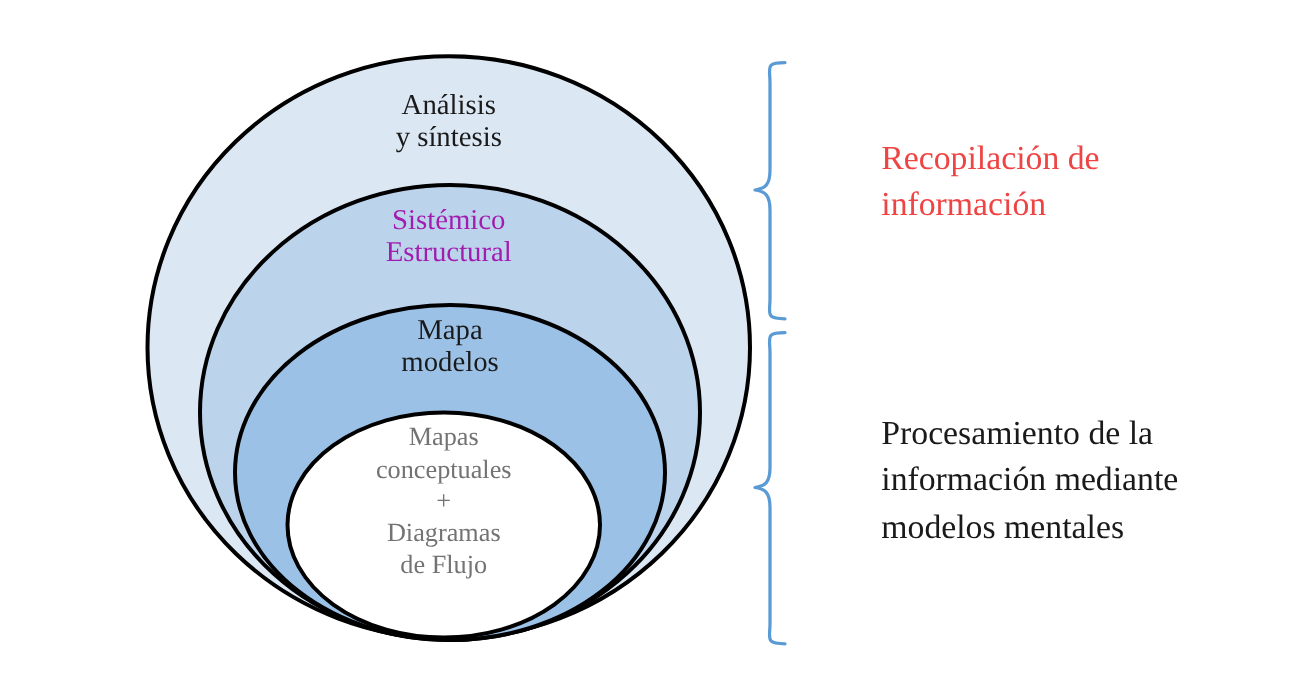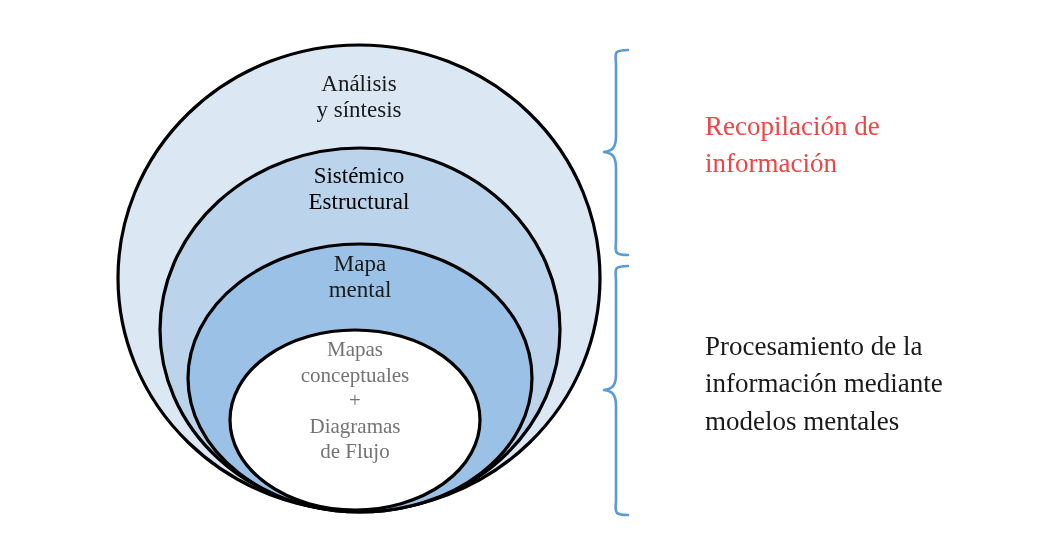--- a/index.html
+++ b/index.html
@@ -112,25 +112,25 @@
              L 616 374
              C 616 386, 612 389, 604 390
              C 612 391, 616 394, 616 406
              L 616 499
              C 616 511, 612 515, 628 515" fill="none" stroke="#5B9BD5" stroke-width="2.6" stroke-linecap="round" stroke-linejoin="round"></path>
   </svg>
 
   <div class="ring-label" id="label-ring-1" style="color: rgb(26, 26, 26);">Análisis
 y síntesis</div>
 
-  <div class="ring-label" id="label-ring-2" style="color: #000000;">Sistémico
+  <div class="ring-label" id="label-ring-2" style="color: #a21caf;">Sistémico
 Estructural</div>
 
   <div class="ring-label" id="label-ring-3" style="color: rgb(26, 26, 26);">Mapa
-mental</div>
+modelos</div>
 
   <div class="ring-label" id="label-ring-4" style="color: #737373;">Mapas
 conceptuales
 +
 Diagramas
 de Flujo</div>
 
   <div class="side-caption" id="caption-top" style="color: #ef4444;">Recopilación de
 información</div>
 

